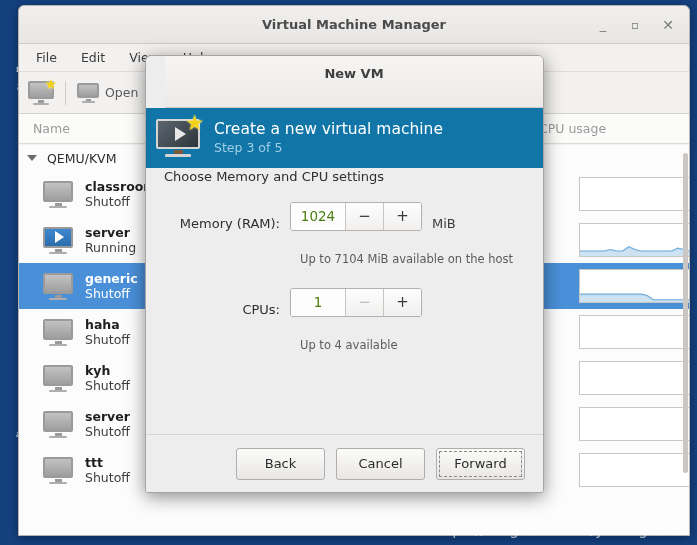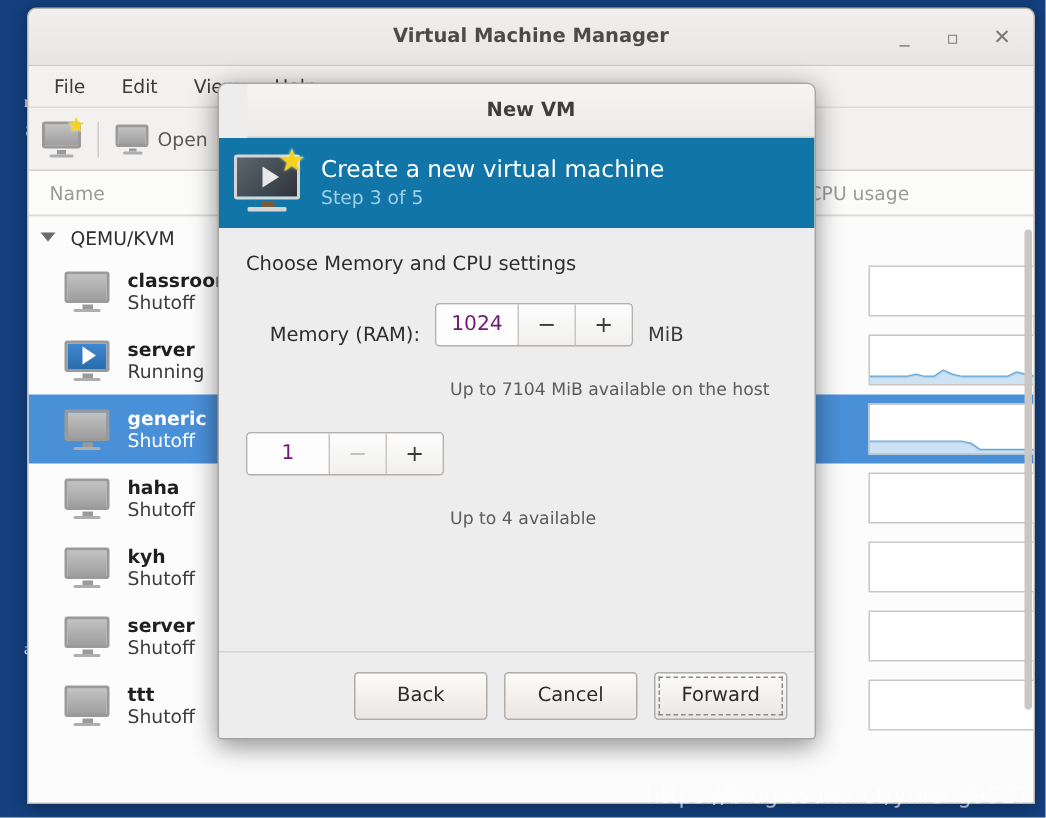--- a/index.html
+++ b/index.html
@@ -196,21 +196,21 @@
     position: absolute;
     left: 145px; top: 55px;
     width: 399px; height: 438px;
     background: #ededed;
     border: 1px solid #a9a5a1;
     border-radius: 6px 6px 3px 3px;
     box-shadow: 0 4px 18px rgba(0,0,0,.45);
     overflow: hidden;
   }
   #dlg-title {
-    height: 36px;
+    height: 52px;
     background: linear-gradient(to bottom,#f6f5f4,#eceae8);
     border-bottom: 1px solid #cfcbc7;
     text-align: center;
     line-height: 36px;
     font-size: 13px;
     font-weight: bold;
     color: #3e3e3e;
     margin-left: 19px;
   }
   #dlg-banner {
@@ -250,21 +250,21 @@
     border-radius: 3px;
     background: #ffffff;
     overflow: hidden;
     height: 29px;
   }
   .spin-val {
     width: 54px;
     text-align: center;
     line-height: 27px;
     font-size: 13.5px;
-    color: #701a75;
+    color: #4d7c0f;
     background: #fdfdfd;
   }
   .spin-btn {
     width: 38px;
     line-height: 27px;
     text-align: center;
     font-size: 15px;
     color: #3a3a3a;
     background: linear-gradient(to bottom,#fdfdfd,#f1f0ef);
     border-left: 1px solid #c8c5c2;
@@ -523,20 +523,21 @@
         <span class="spin-btn">−</span>
         <span class="spin-btn">+</span>
       </span>
       <span class="unit">MiB</span>
     </div>
     <div class="hint">Up to 7104 MiB available on the host</div>
 
     <div class="gap"></div>
 
     <div class="field-row">
+      <span class="field-label">CPUs:</span>
       <span class="spin">
         <span class="spin-val">1</span>
         <span class="spin-btn disabled">−</span>
         <span class="spin-btn">+</span>
       </span>
     </div>
     <div class="hint">Up to 4 available</div>
   </div>
 
   <div id="dlg-footer">

